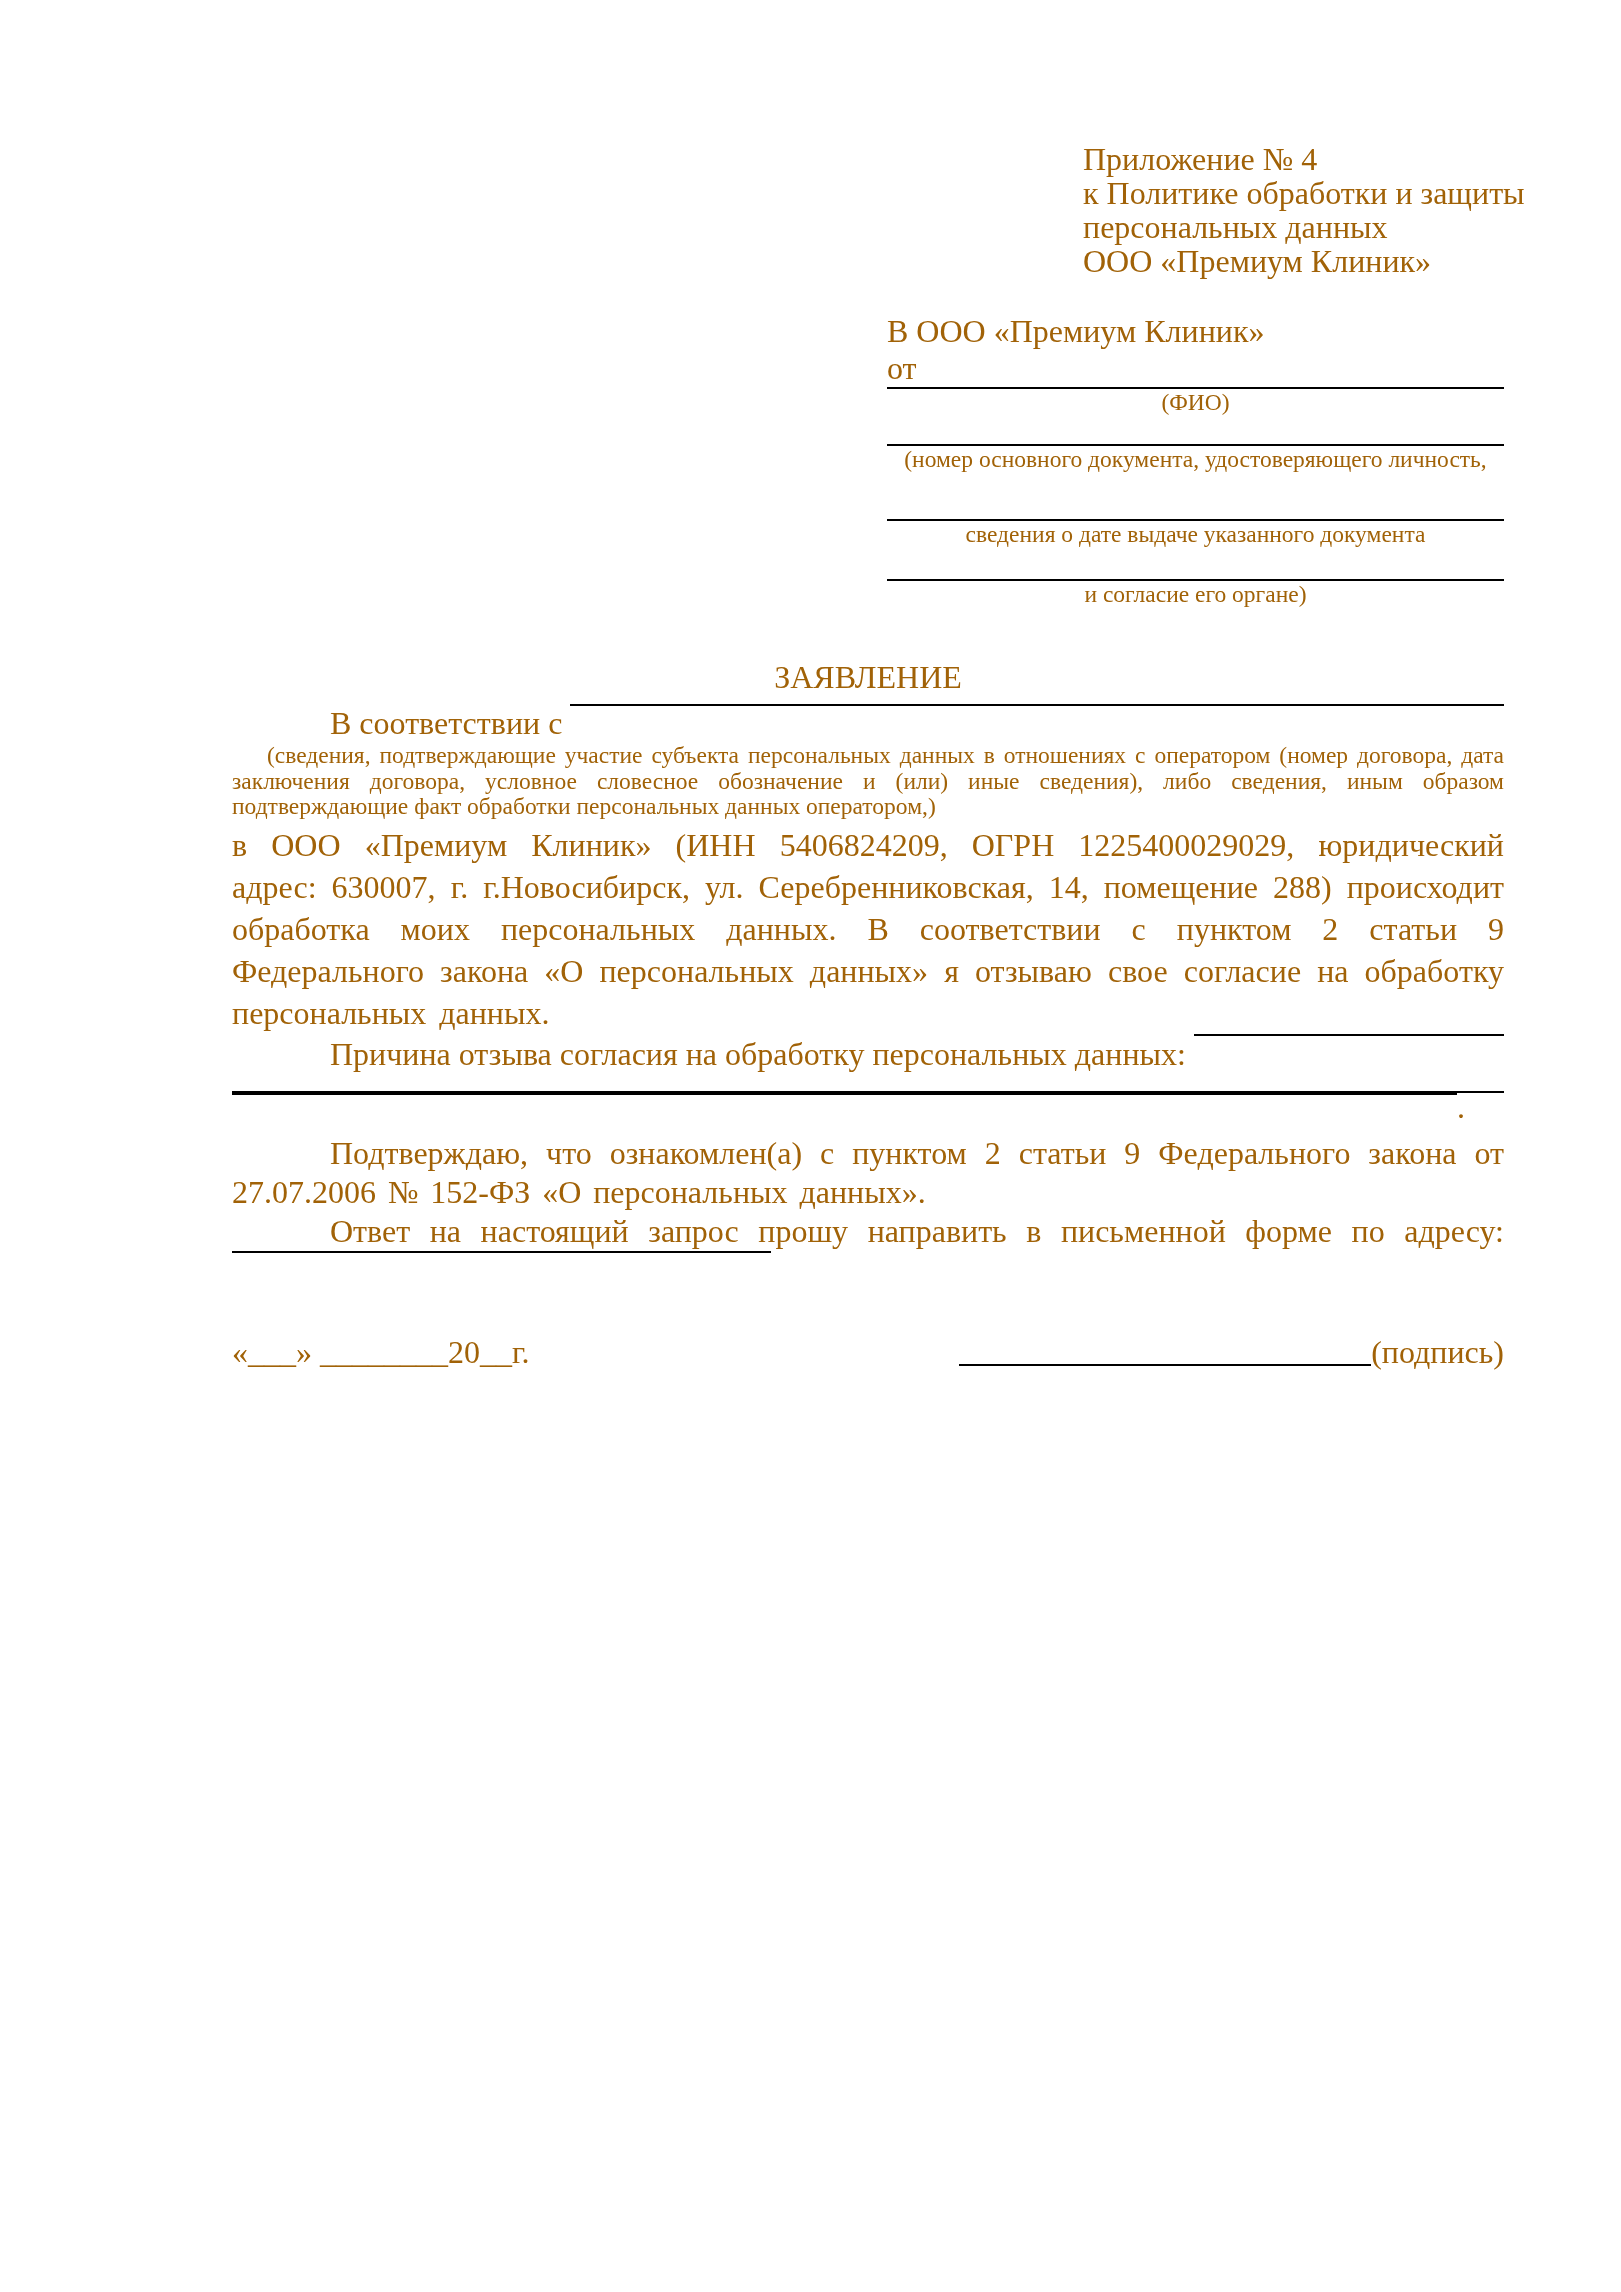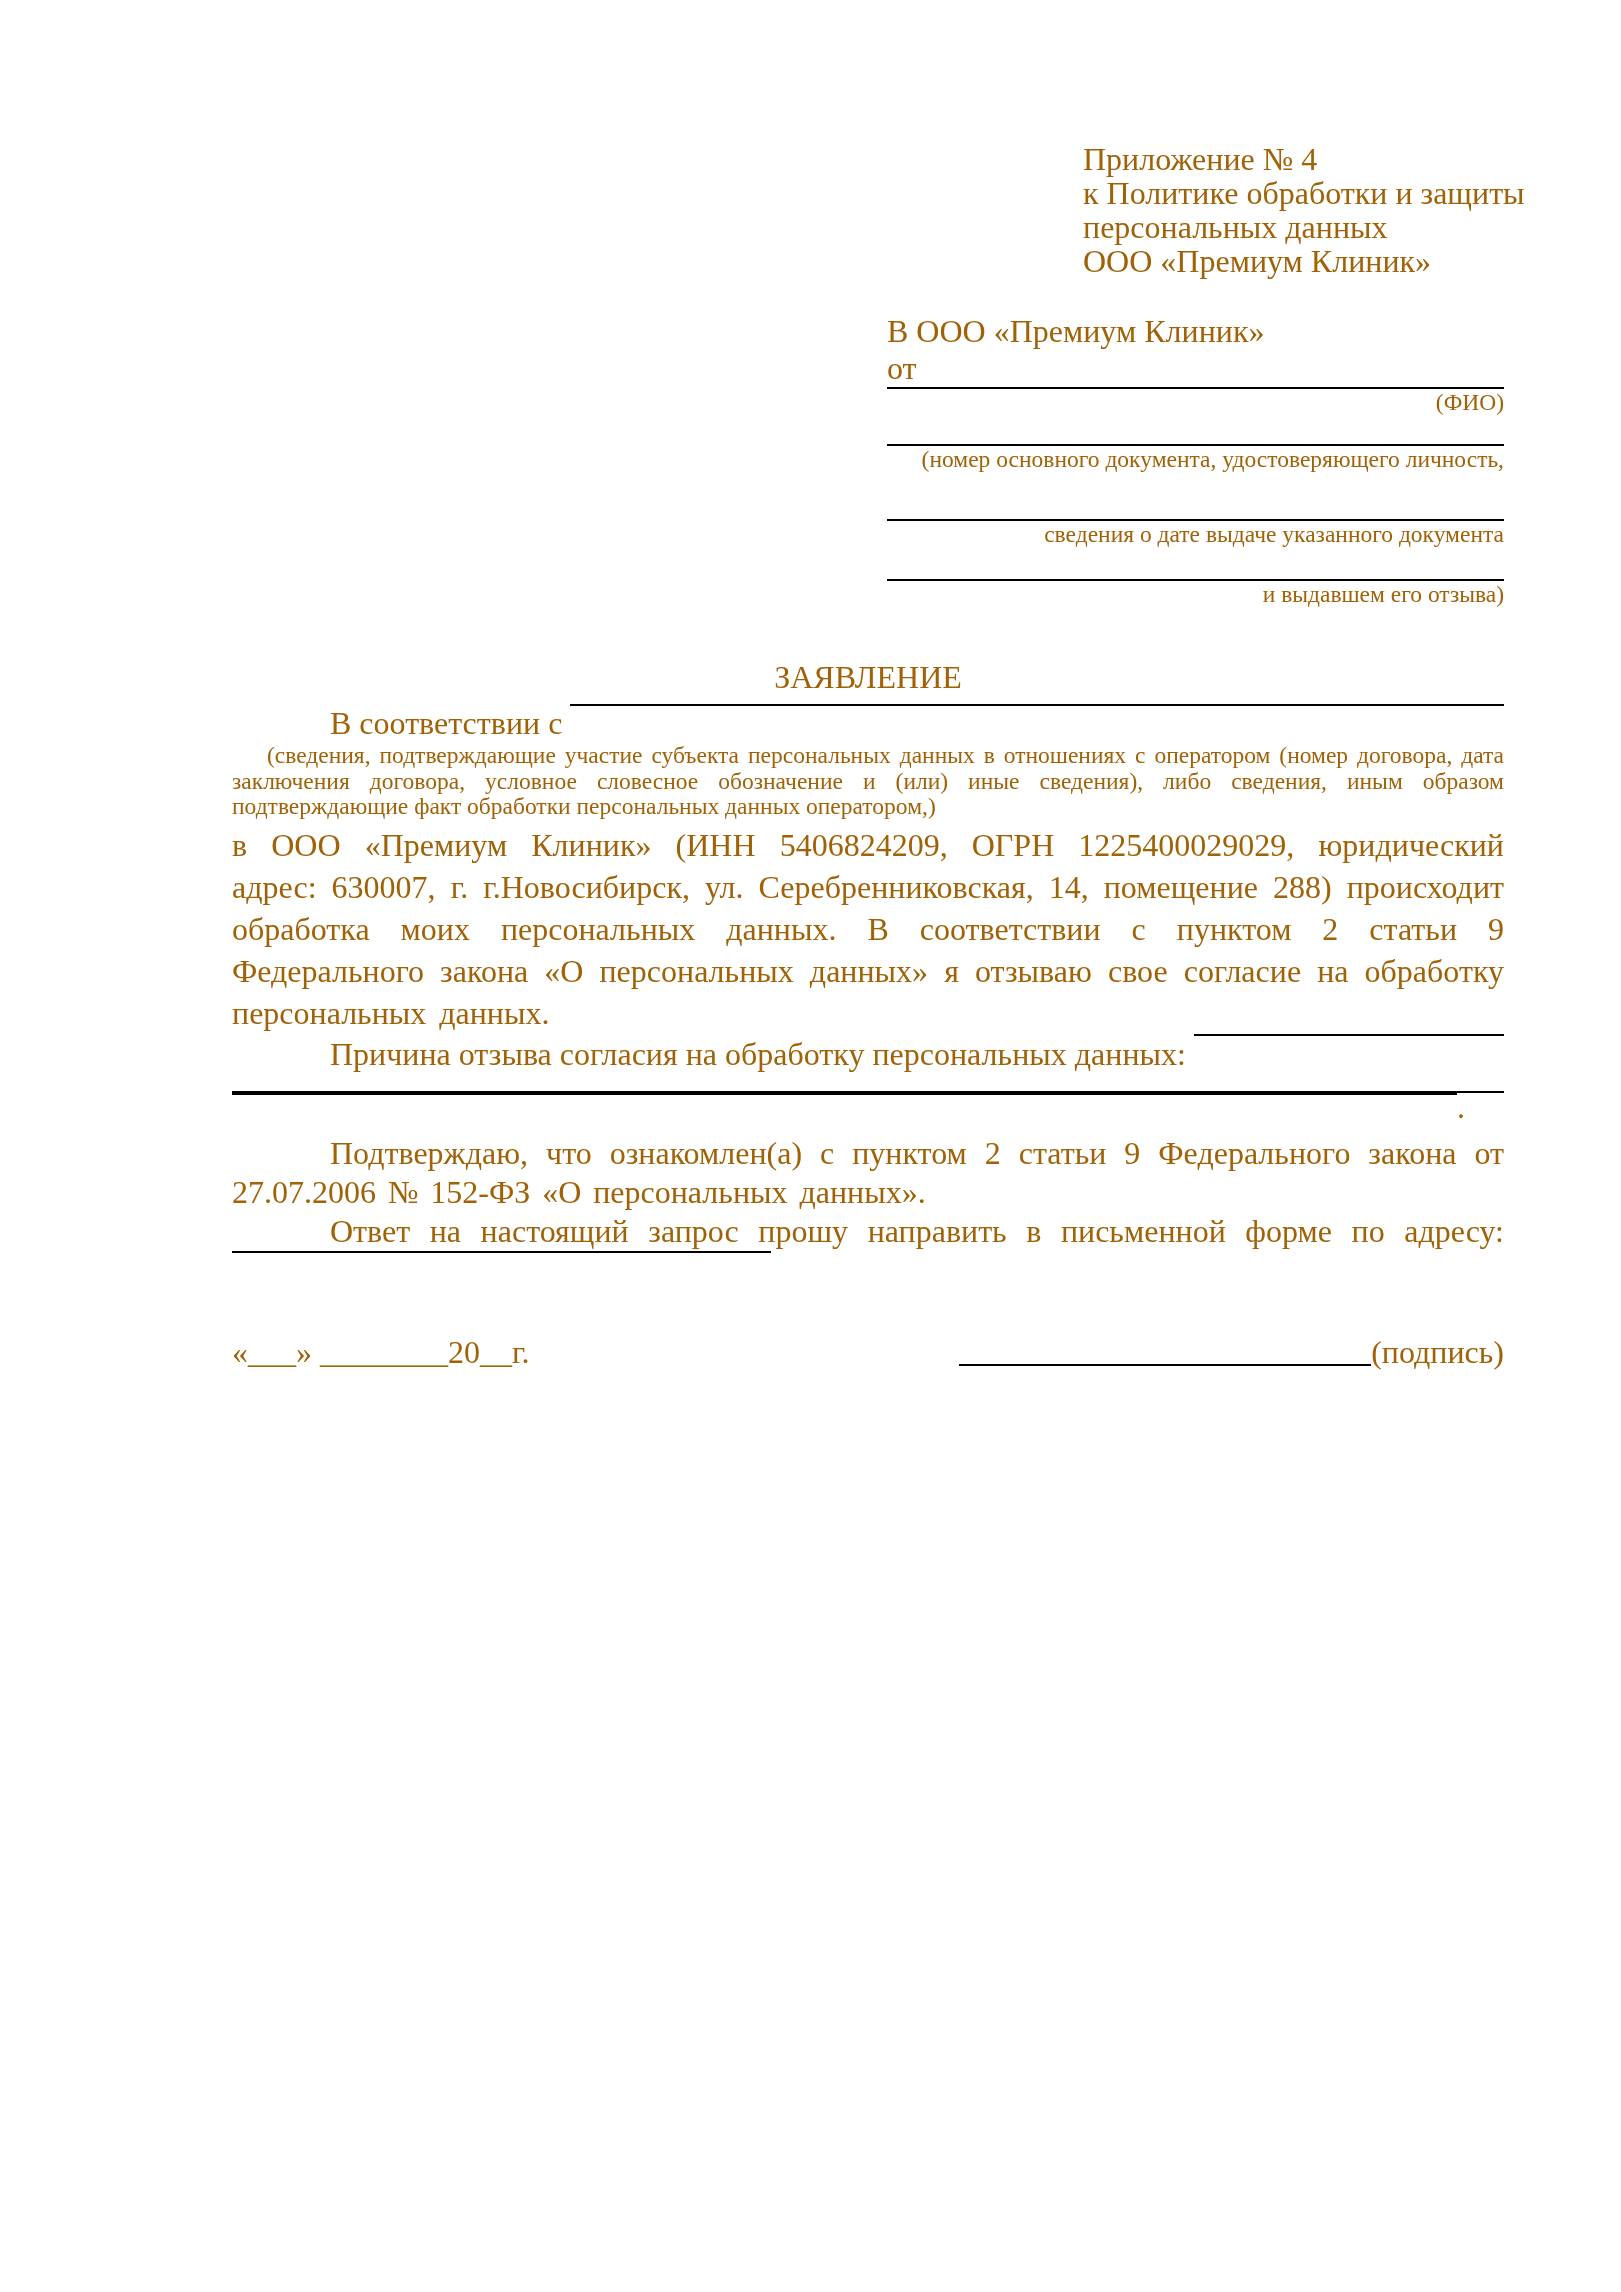--- a/index.html
+++ b/index.html
@@ -39,21 +39,21 @@
     margin-top: 35px;
     margin-left: 655px;
     width: 617px;
     font-size: 32px;
     line-height: 37px;
   }
   .addr-from { border-bottom: 2.9px solid #000; }
   .blank-caption {
     font-size: 23.5px;
     line-height: 27.4px;
-    text-align: right;
+    text-align: center;
   }
   .spacer-line { border-bottom: 2.9px solid #000; }
   .sp1 { height: 28px; }
   .sp2 { height: 45px; }
   .sp3 { height: 31px; }
   
   .statement-heading {
     margin-top: 49px;
     font-size: 32px;
     line-height: 39px;
@@ -138,21 +138,21 @@
 
     <div class="addressee">
       <div>В ООО «Премиум Клиник»</div>
       <div class="addr-from">от</div>
       <div class="blank-caption">(ФИО)</div>
       <div class="spacer-line sp1"></div>
       <div class="blank-caption">(номер основного документа, удостоверяющего личность,</div>
       <div class="spacer-line sp2"></div>
       <div class="blank-caption">сведения о дате выдаче указанного документа</div>
       <div class="spacer-line sp3"></div>
-      <div class="blank-caption">и выдавшем его отзыва)</div>
+      <div class="blank-caption">и согласие его органе)</div>
     </div>
 
     <div class="statement-heading">ЗАЯВЛЕНИЕ</div>
 
     <div class="flex-row intro-row">
       <span>В соответствии с</span>
       <span class="fill"></span>
     </div>
 
     <div class="small-note">(сведения, подтверждающие участие субъекта персональных данных в отношениях с оператором (номер договора, дата заключения договора, условное словесное обозначение и (или) иные сведения), либо сведения, иным образом подтверждающие факт обработки персональных данных оператором,)</div>

